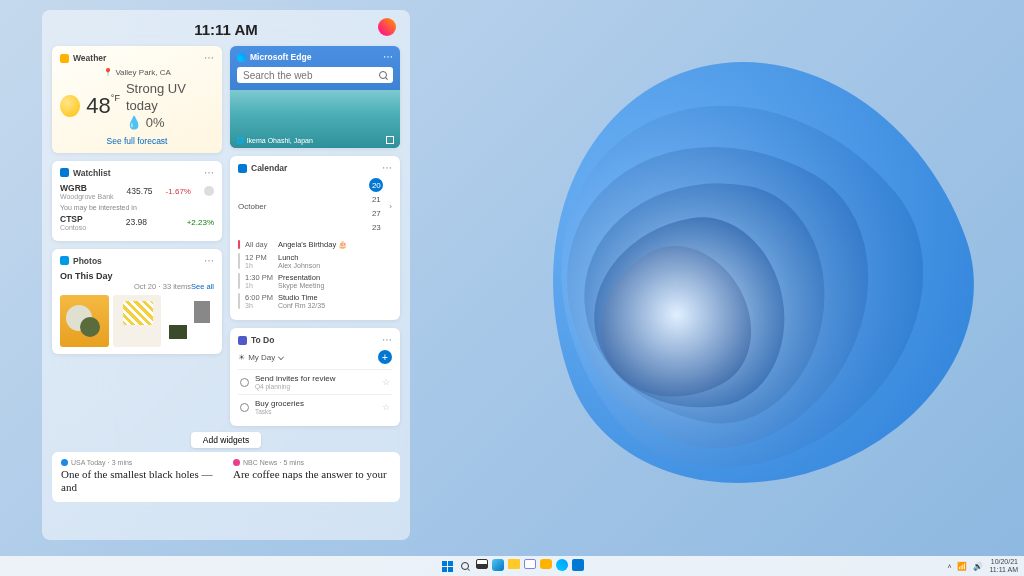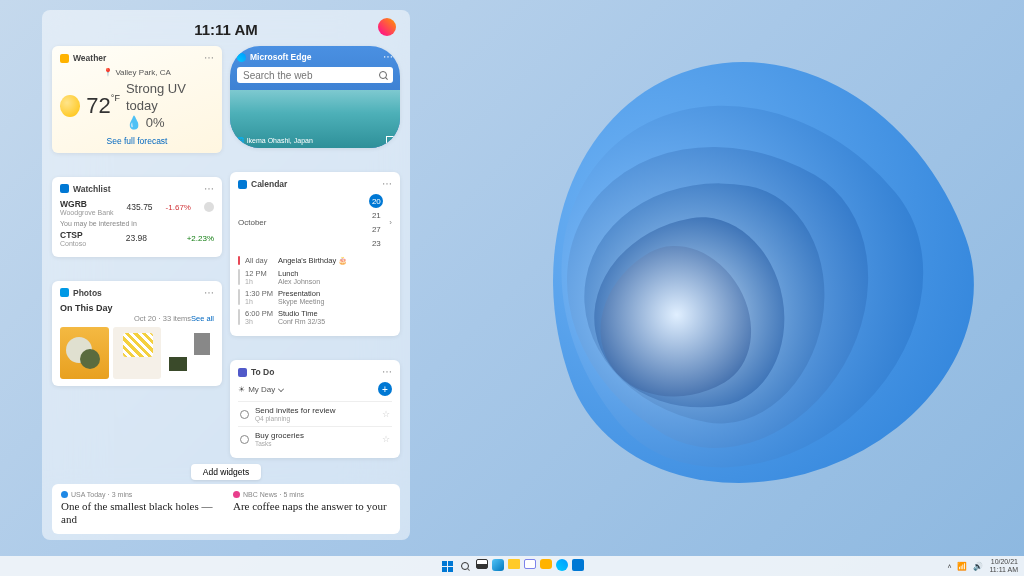--- a/index.html
+++ b/index.html
@@ -10,35 +10,35 @@
 .p2{width:360px;height:360px;right:110px;top:100px;background:radial-gradient(circle at 35% 35%,#87c4ff,#1e6fc8);transform:rotate(-40deg);}
 .p3{width:300px;height:300px;right:160px;top:140px;background:radial-gradient(circle at 40% 40%,#9ed0ff,#1a65bd);transform:rotate(-60deg);}
 .p4{width:240px;height:240px;right:200px;top:180px;background:radial-gradient(circle at 45% 45%,#b5dcff,#155bb0);transform:rotate(-80deg);}
 .p5{width:190px;height:190px;right:240px;top:220px;background:radial-gradient(circle at 50% 50%,#cde8ff,#0f4ea0);transform:rotate(-100deg);}
 .p6{width:150px;height:150px;right:275px;top:250px;background:radial-gradient(circle at 55% 55%,#e0efff,#0a4290);transform:rotate(-120deg);}
 .widgets-panel { position:absolute; left:42px; top:10px; width:368px; height:530px; background:rgba(255,255,255,0.5); backdrop-filter:blur(30px); border-radius:8px; padding:8px 10px 6px 10px; overflow:hidden; }
 .wp-header { display:flex; justify-content:center; align-items:center; position:relative; height:22px; margin-bottom:6px; }
 .wp-time { font-size:15px; font-weight:600; color:#222; }
 .wp-avatar { position:absolute; right:4px; top:0; width:18px; height:18px; border-radius:50%; background:linear-gradient(45deg,#f09,#f90); }
 .wcols { display:flex; gap:8px; }
-.wcol { width:194px; display:flex; flex-direction:column; gap:24px; }
+.wcol { width:194px; display:flex; flex-direction:column; gap:8px; }
 .card { background:#fff; border-radius:6px; padding:7px 8px; box-shadow:0 1px 4px rgba(0,0,0,0.08); font-size:9px; color:#333; }
 .card-h { display:flex; justify-content:space-between; align-items:center; margin-bottom:5px; }
 .card-title { display:flex; align-items:center; gap:4px; font-size:8.5px; font-weight:600; color:#444; }
 .card-icon { width:9px; height:9px; border-radius:2px; display:inline-flex;align-items:center;justify-content:center; }
 .more { color:#888; font-size:10px; line-height:6px; cursor:pointer; }
 .weather-card { background:linear-gradient(160deg,#fffef8,#fff6e0); }
 .weather-loc { text-align:center; font-size:8px; color:#555; }
 .weather-body { display:flex; align-items:center; justify-content:center; gap:6px; margin:4px 0; }
 .sun { width:22px; height:22px; border-radius:50%; background:radial-gradient(circle at 35% 35%,#ffe48a,#ffc107); }
 .temp { font-size:22px; font-weight:400; }
 .temp-unit { font-size:9px; vertical-align:top; }
 .cond { font-size:13px; color:#555; line-height:1.3; }
 .forecast-link { text-align:center; color:#0067c0; font-size:8.5px; margin-top:4px; }
-.edge-card { background:linear-gradient(#4a90e2,#2e6fc0); color:#fff; padding:6px 7px 0 7px; height:102px; position:relative; overflow:hidden;border-radius:30px; }
+.edge-card { background:linear-gradient(#4a90e2,#2e6fc0); color:#fff; padding:6px 7px 0 7px; height:102px; position:relative; overflow:hidden; }
 .edge-card .card-title { color:#fff; }
 .search-box { background:#fff; border-radius:3px; height:16px; display:flex; align-items:center; padding:0 6px; margin:3px 0 5px 0; }
 .search-box input { border:none; outline:none; font-size:10px; flex:1; color:#666; background:transparent; }
 .search-icon { width:8px; height:8px; border:1px solid #666; border-radius:50%; position:relative; }
 .search-icon:after { content:''; position:absolute; width:3px; height:1px; background:#666; transform:rotate(45deg); right:-2px; bottom:-1px; }
 .edge-img { position:absolute; left:0; right:0; bottom:0; height:58px; background:linear-gradient(180deg,#7ec9d0 0%,#4db0b8 40%,#2e9099 100%); }
 .edge-caption { position:absolute; bottom:3px; left:6px; font-size:7px; color:#fff; }
 .expand-icon { position:absolute; bottom:4px; right:6px; width:8px; height:8px; border:1px solid #fff; }
 .watch-row { display:flex; justify-content:space-between; align-items:center; margin-bottom:3px; }
 .watch-sym { font-size:8.5px; font-weight:600; }
@@ -122,21 +122,21 @@
         <div class="card-h">
           <div class="card-title">
               <span class="card-icon" style="background:#ffb300"></span>
               <span>Weather</span>
             </div>
           <div class="more">⋯</div>
         </div>
         <div class="weather-loc"><span>📍</span> <span>Valley Park, CA</span></div>
         <div class="weather-body">
           <div class="sun"></div>
-          <div class="temp"><span>72</span><span class="temp-unit">°F</span></div>
+          <div class="temp"><span>48</span><span class="temp-unit">°F</span></div>
           <div class="cond"><span>Strong UV today</span><br><span>💧 0%</span></div>
         </div>
         <div class="forecast-link">See full forecast</div>
       </div>
 
       <div class="card">
         <div class="card-h">
           <div class="card-title">
               <span class="card-icon" style="background:#0078d4"></span>
               <span>Watchlist</span>

